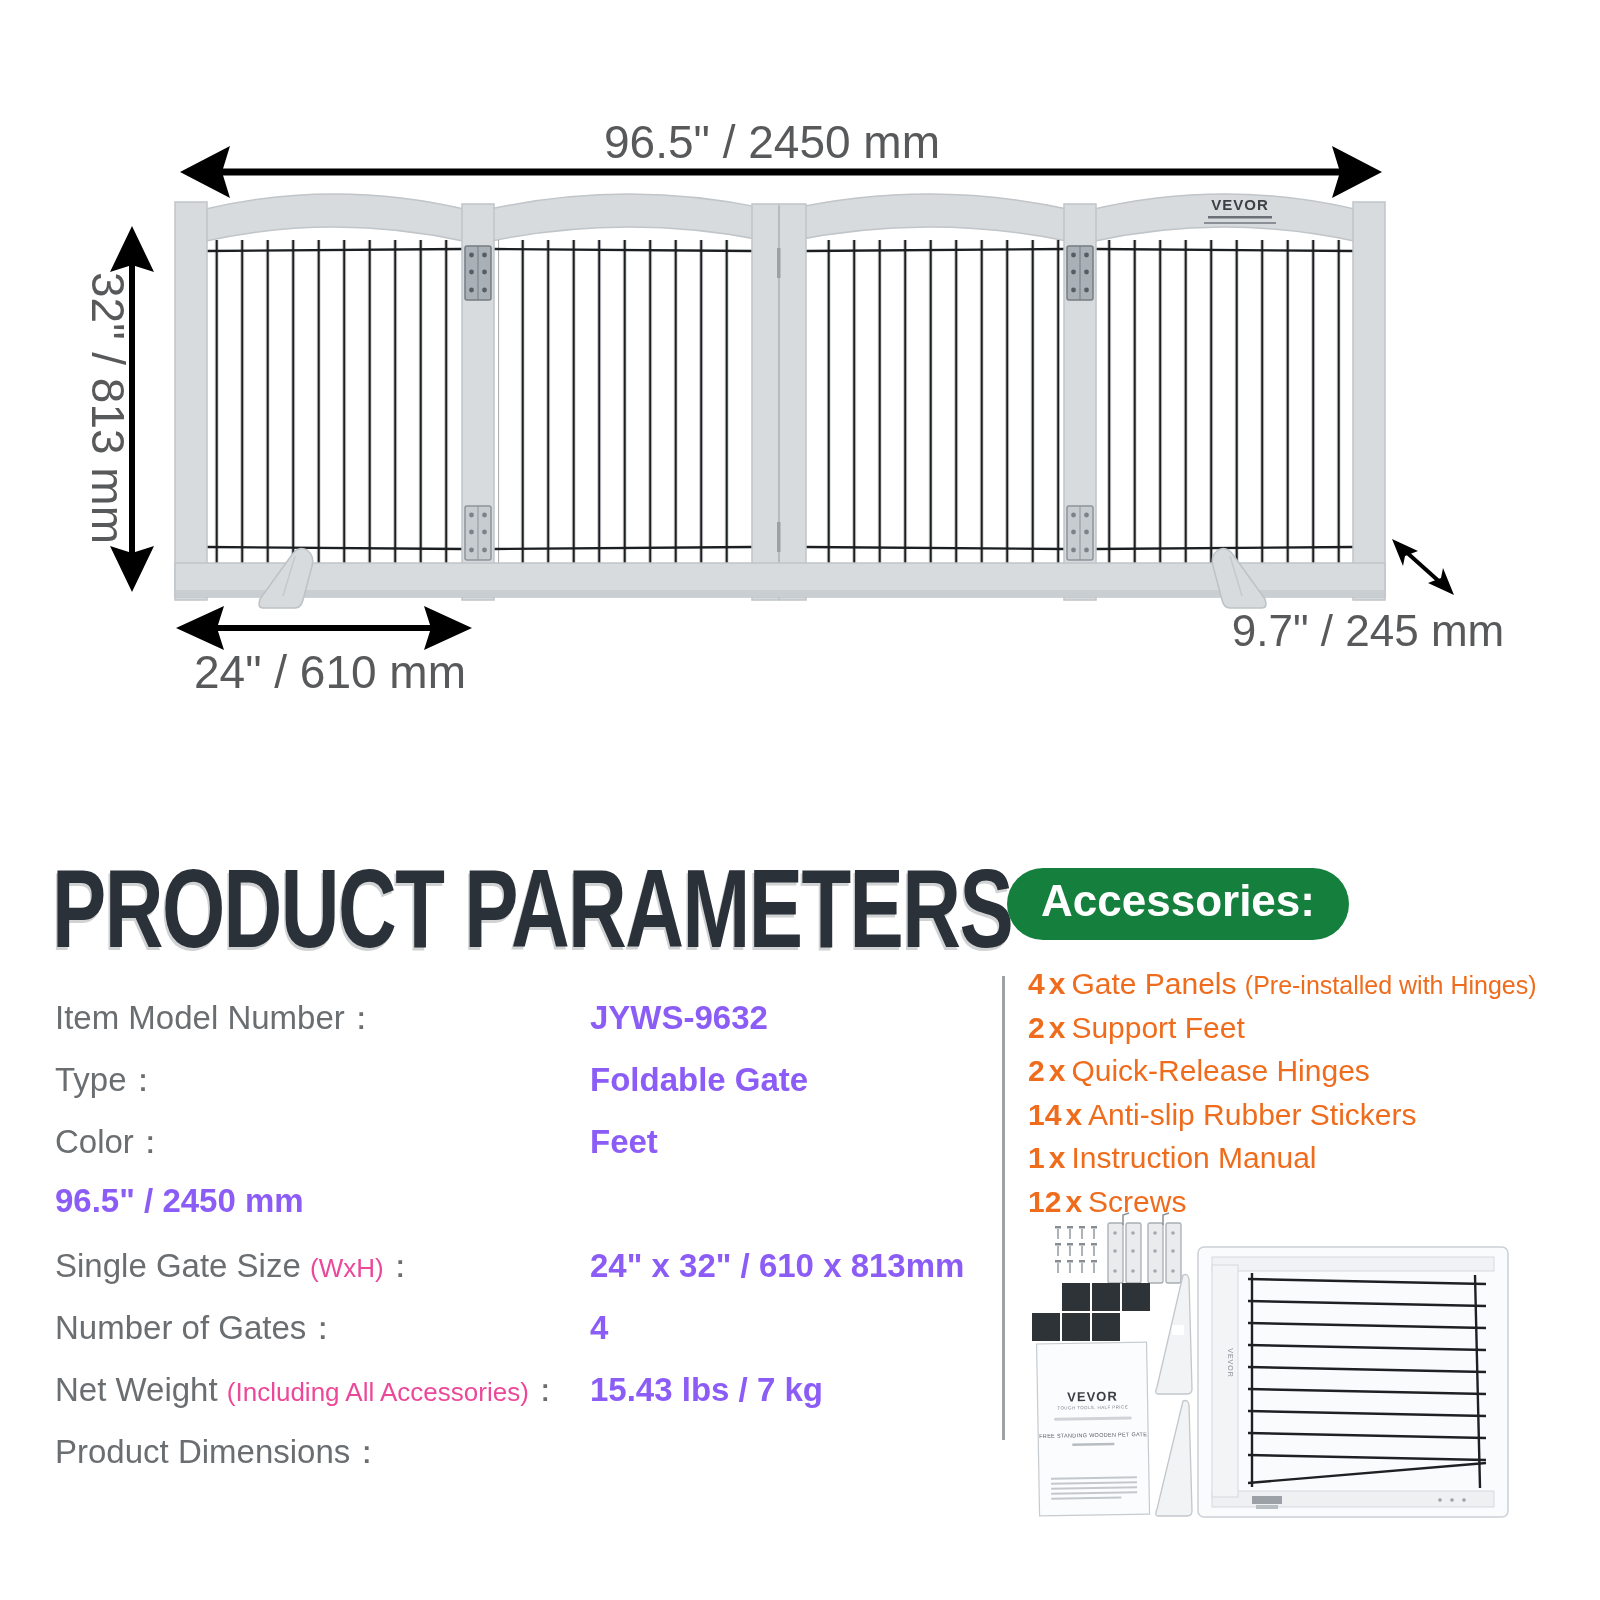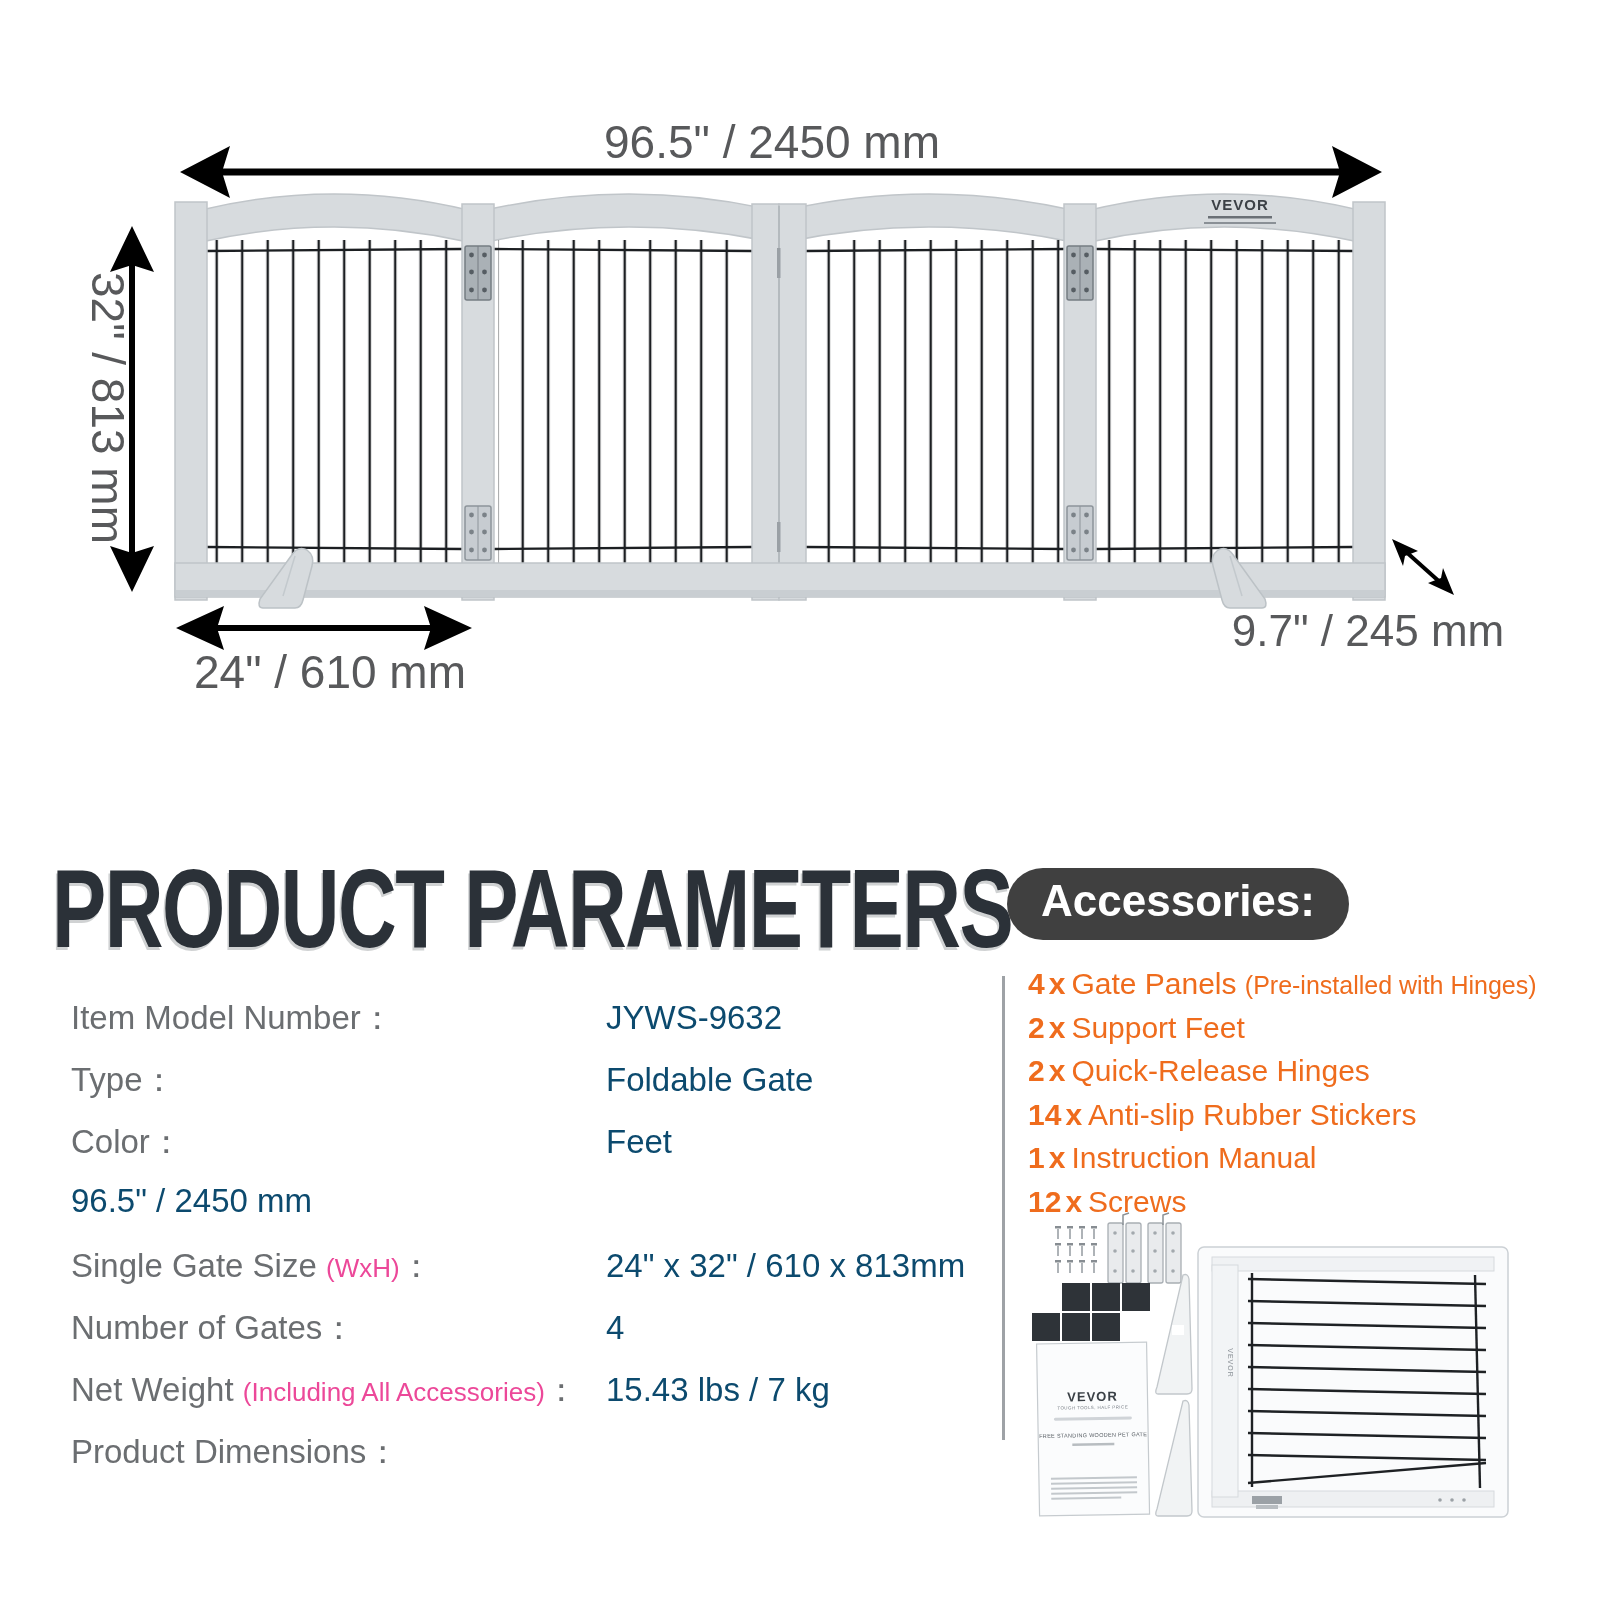--- a/index.html
+++ b/index.html
@@ -8,28 +8,28 @@
   
   #diagram-svg{position:absolute;left:0;top:0;}
   .dim-label{font-size:46px;fill:#58595b;}
   .dim-label-small{font-size:44px;fill:#58595b;}
   .gate-logo-text{font-size:15px;font-weight:bold;fill:#3c4147;letter-spacing:1px;}
   
   .pp-title{position:absolute;left:52px;top:845px;font-size:103px;font-weight:bold;
             color:#2b3138;letter-spacing:-2px;white-space:nowrap;
             transform:scaleX(.79) scaleY(1.08);transform-origin:left top;
             text-shadow:-2px 3px 0 rgba(120,125,130,.35);}
-  .pp-table{position:absolute;left:71px;top:996px;width:930px;}
+  .pp-table{position:absolute;left:55px;top:996px;width:930px;}
   .pp-row{display:flex;align-items:baseline;min-height:62px;}
   .pp-label{width:535px;flex:0 0 535px;font-size:33px;color:#6b6e71;}
   .pp-note{font-size:26px;color:#ec4899;}
-  .pp-value{font-size:33px;font-weight:normal;color:#0c4a6e;white-space:nowrap;}
+  .pp-value{font-size:33px;font-weight:bold;color:#8b5cf6;white-space:nowrap;}
   .pp-value .v2{margin-top:27px;}
   
-  .acc-badge{position:absolute;left:1007px;top:868px;background:#404040;color:#ffffff;
+  .acc-badge{position:absolute;left:1007px;top:868px;background:#15803d;color:#ffffff;
              border-radius:36px;padding:8px 34px 14px 34px;font-size:44px;font-weight:bold;}
   .acc-divider{position:absolute;left:1002px;top:976px;width:3px;height:464px;background:#9ea2a6;}
   .acc-list{position:absolute;left:1028px;top:963px;width:560px;color:#ef6c1d;}
   .acc-item{font-size:30px;line-height:41.5px;white-space:nowrap;}
   .acc-qty{font-weight:bold;}
   .acc-x{font-weight:bold;margin:0 6px 0 4px;}
   .acc-note{font-size:25px;text-align:right;}
   #photo-svg{position:absolute;left:1020px;top:1205px;}
   .tiny-brand{font-size:13px;font-weight:bold;fill:#3a4046;letter-spacing:1px;}
   .tiny-tag{font-size:4.5px;fill:#7d838a;letter-spacing:.4px;}

